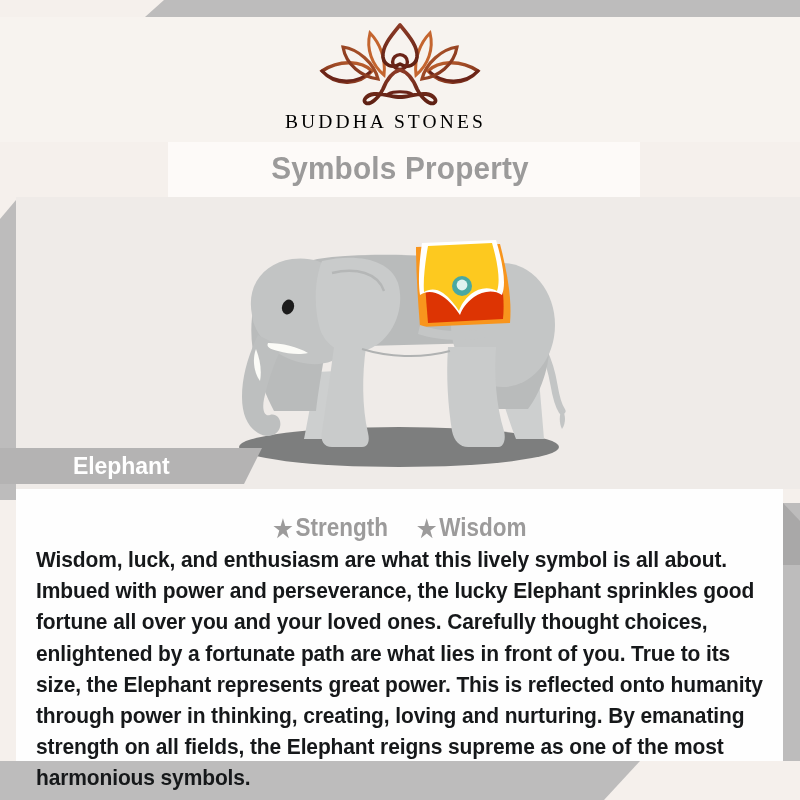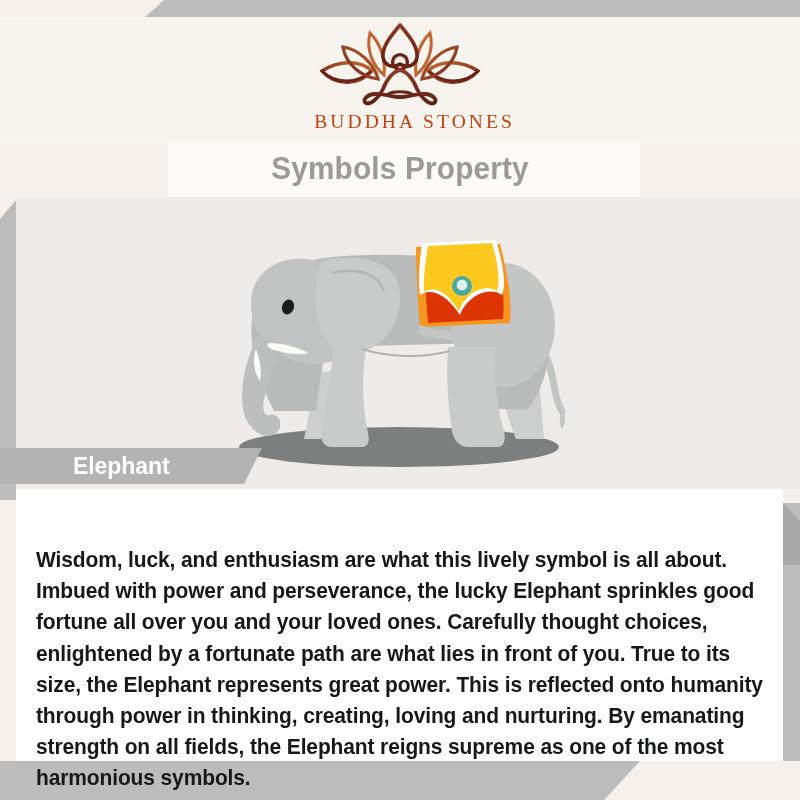--- a/index.html
+++ b/index.html
@@ -91,22 +91,22 @@
   .logo-mark {
     width: 180px;
     height: 92px;
     margin: 0 auto;
     display: block;
   }
   .logo-text {
     font-family: "Liberation Serif", serif;
     font-size: 19.5px;
     letter-spacing: 3.1px;
-    color: #c2410c;
-    text-align: right;
+    color: #000000;
+    text-align: left;
     margin-top: -2px;
     white-space: nowrap;
   }
 
   
   .title-band {
     position: absolute;
     top: 142px;
     left: 168px;
     width: 472px;
@@ -350,16 +350,20 @@
       <path d="M404,128 C420,134 446,136 470,132 L472,140 C446,145 420,143 402,137 Z" fill="#c4c6c6"></path>
     </svg>
   </div>
 
   <div class="name-tag"></div>
   <div class="name-tag-label">Elephant</div>
 
   <div class="body-panel-strip"></div>
   <div class="body-panel"></div>
 
+  <div class="attributes">
+    <span class="attr"><span class="star">★</span><span>Strength</span></span>
+    <span class="attr"><span class="star">★</span><span>Wisdom</span></span>
+  </div>
 
   <div class="description">Wisdom, luck, and enthusiasm are what this lively symbol is all about. Imbued with power and perseverance, the lucky Elephant sprinkles good fortune all over you and your loved ones. Carefully thought choices, enlightened by a fortunate path are what lies in front of you. True to its size, the Elephant represents great power. This is reflected onto humanity through power in thinking, creating, loving and nurturing. By emanating strength on all fields, the Elephant reigns supreme as one of the most harmonious symbols.</div>
 
 </div>
 
 </body></html>

